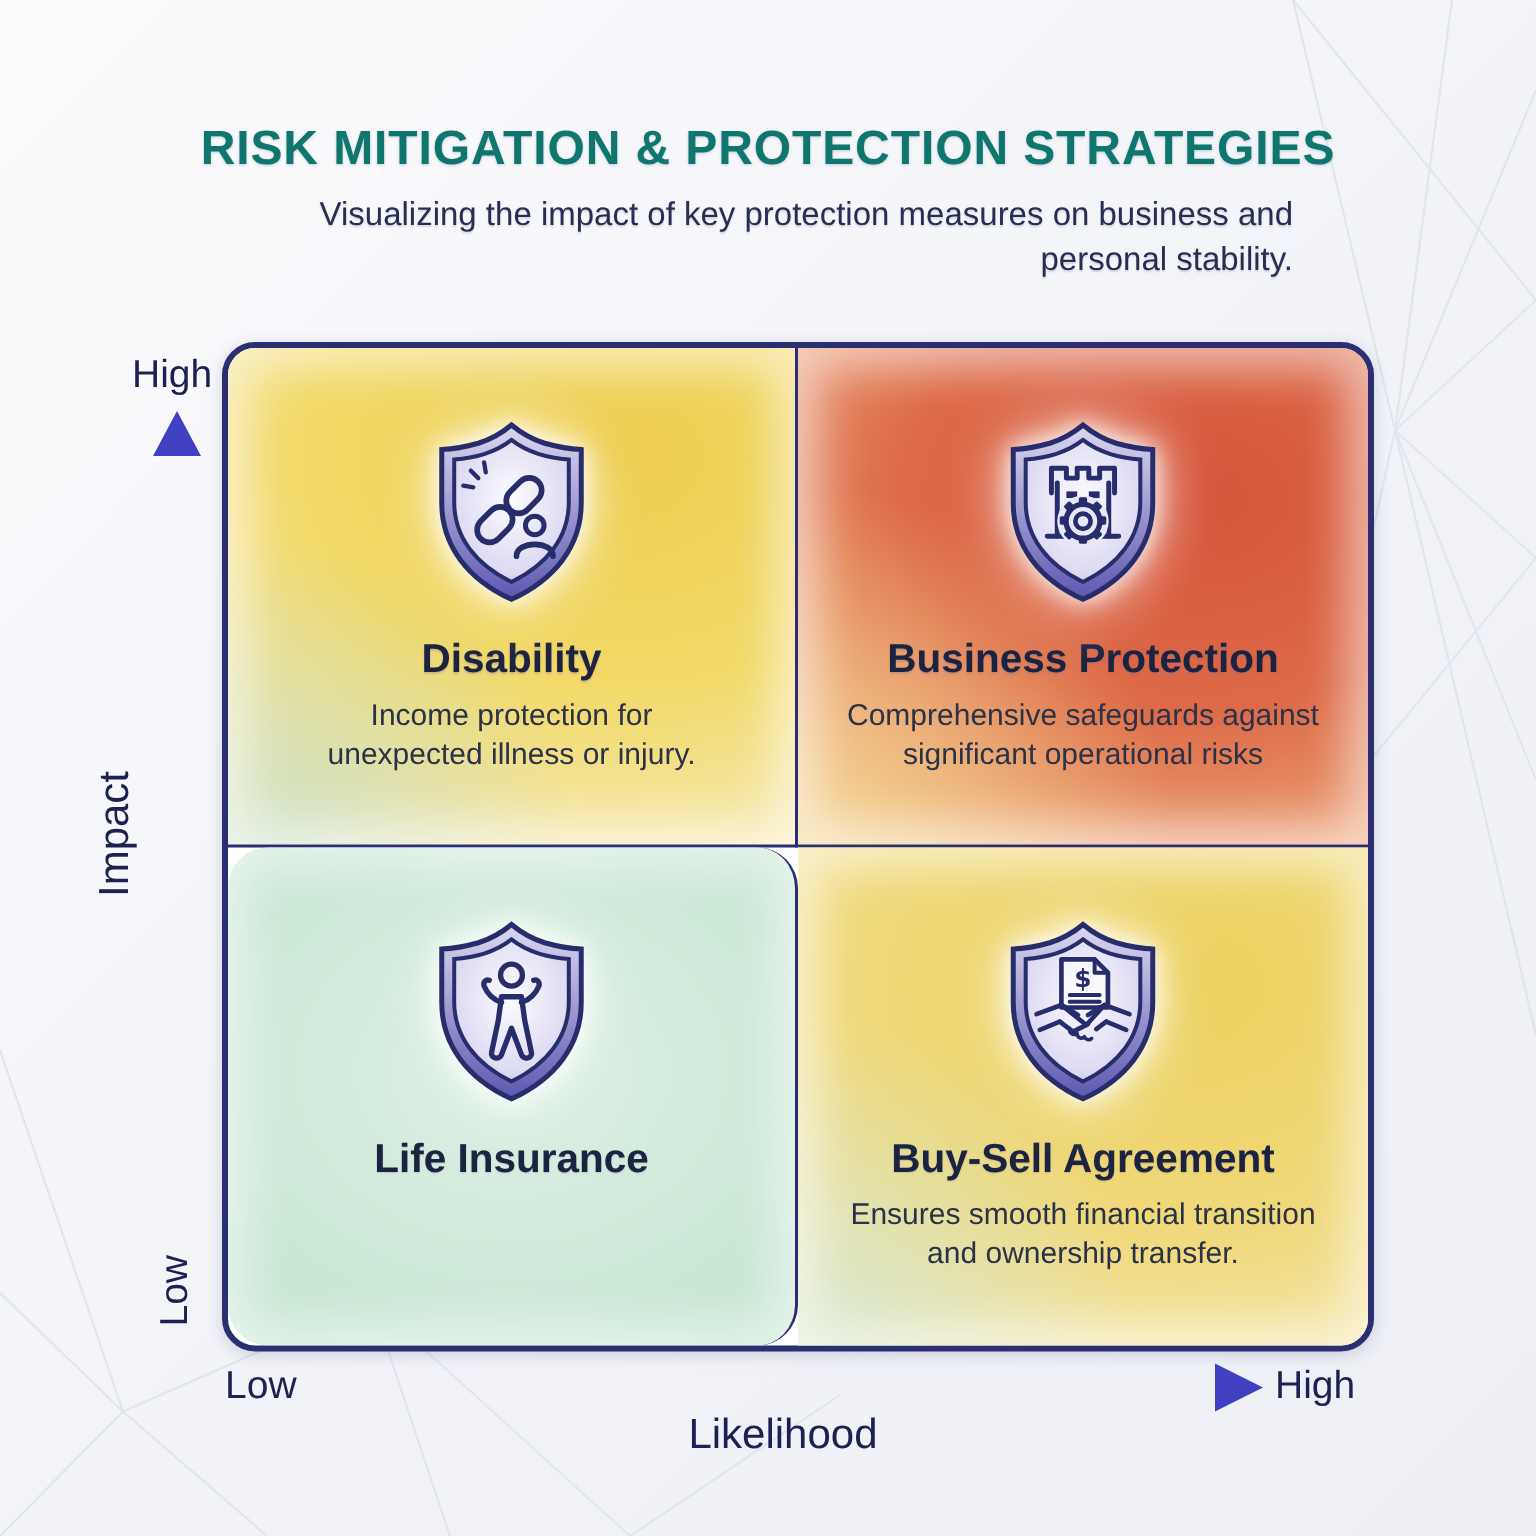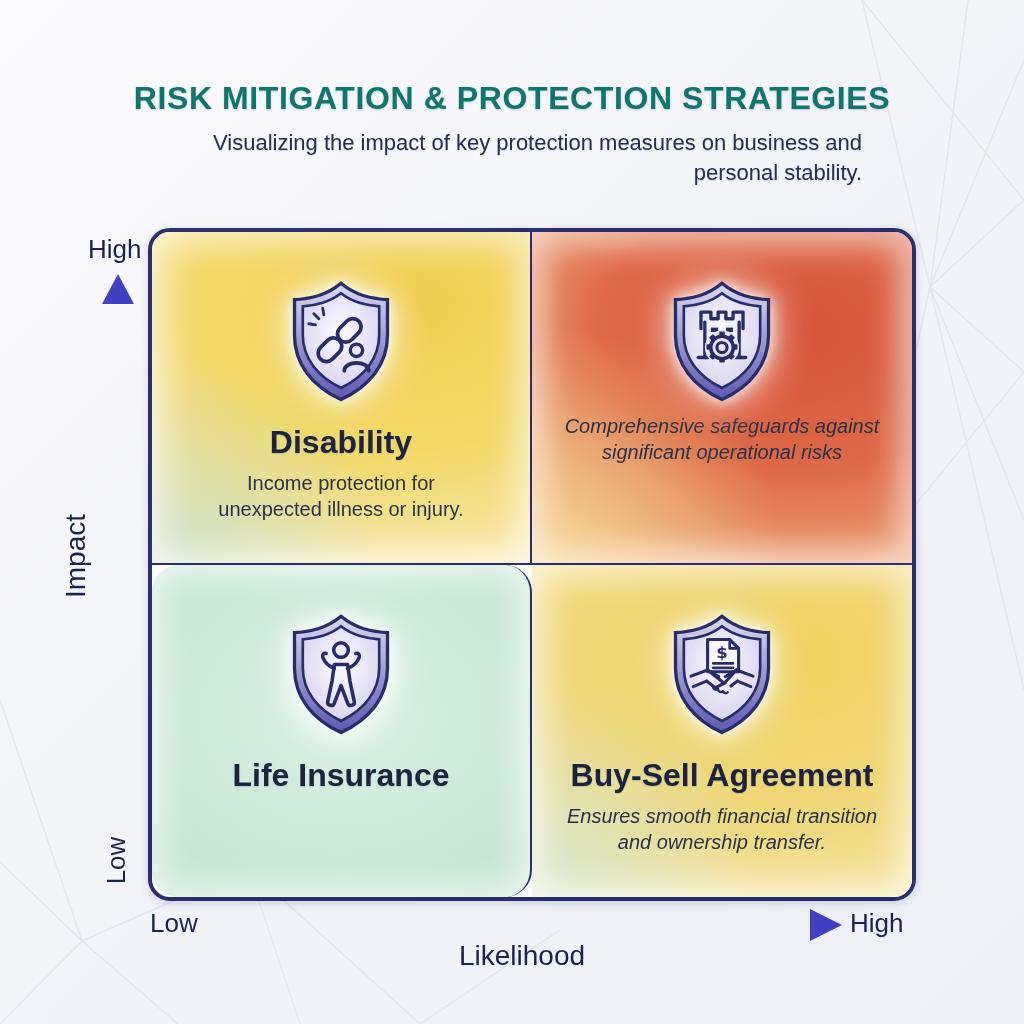--- a/index.html
+++ b/index.html
@@ -43,24 +43,24 @@
   .q-bl{border-right:2px solid #2b2f72;
     background:radial-gradient(ellipse 110% 100% at 50% 45%, #ddf0e5 0%, #c8e6d4 55%, #bfe1cc 100%);border-radius:27px;}
   .q-br{
     background:
       radial-gradient(circle at 6% 96%, rgba(205,229,212,.7), rgba(205,229,212,0) 42%),
       radial-gradient(ellipse 115% 95% at 68% 28%, #ecd05c 0%, #f0d97c 52%, #f5e8b2 90%, #f8efce 100%);}
   .shield{
     width:114px;height:124px;
     filter:drop-shadow(0 0 8px rgba(255,255,255,.95)) drop-shadow(0 0 20px rgba(255,255,255,.75));
   }
-  .q-title{margin-top:20px;font-size:32px;font-weight:600;color:#1c2340;
+  .q-title{margin-top:20px;font-size:27px;font-weight:600;color:#1c2340;
     text-shadow:0 1px 1px rgba(120,120,150,.3);}
   .q-desc{margin-top:9px;font-size:20px;line-height:1.32;text-align:center;color:#2b3146;}
-  .w260{max-width:262px;} .w330{max-width:334px;font-style:italic;} .w270{max-width:272px;}
+  .w260{max-width:262px;} .w330{max-width:334px;} .w270{max-width:272px;}
   .axes-svg{position:absolute;inset:0;z-index:1;}
   .axis-label{position:absolute;color:#1b2150;z-index:3;}
   .lbl-y-high{left:88px;top:234px;font-size:26px;}
   .lbl-impact{left:-14px;top:540px;width:180px;text-align:center;font-size:28px;font-weight:500;
     transform:rotate(-90deg);}
   .lbl-y-low{left:36px;top:845px;width:160px;text-align:center;font-size:26px;transform:rotate(-90deg);}
   .lbl-x-low{left:150px;top:908px;font-size:26px;}
   .lbl-x-high{left:850px;top:908px;font-size:26px;}
   .lbl-likelihood{left:362px;top:940px;width:320px;text-align:center;font-size:28px;font-weight:500;}
 </style>
@@ -158,20 +158,21 @@
         <rect x="36" y="58" width="5" height="5" rx="1"></rect>
         <rect x="59" y="58" width="5" height="5" rx="1"></rect>
         <rect x="39.2" y="49.7" width="5" height="5" rx="1" transform="rotate(45 41.7 52.2)"></rect>
         <rect x="55.8" y="49.7" width="5" height="5" rx="1" transform="rotate(45 58.3 52.2)"></rect>
         <rect x="39.2" y="66.3" width="5" height="5" rx="1" transform="rotate(45 41.7 68.8)"></rect>
         <rect x="55.8" y="66.3" width="5" height="5" rx="1" transform="rotate(45 58.3 68.8)"></rect>
       </g>
       <circle cx="50" cy="61" r="10.2" fill="#e9e6f7" stroke="#272c6b" stroke-width="3.2"></circle>
       <circle cx="50" cy="61" r="4.6" fill="none" stroke="#272c6b" stroke-width="2.8"></circle>
     </svg>
+    <div class="q-title">Business Protection</div>
     <div class="q-desc w330">Comprehensive safeguards against significant operational risks</div>
   </div>
 
   <div class="quadrant q-bl">
     <svg class="shield" viewBox="0 0 100 112">
       <defs>
         <linearGradient id="sC" x1="0" y1="0" x2="0" y2="1">
           <stop offset="0" stop-color="#dcd8f1"></stop>
             <stop offset="1" stop-color="#5d58b0"></stop>
         </linearGradient>

